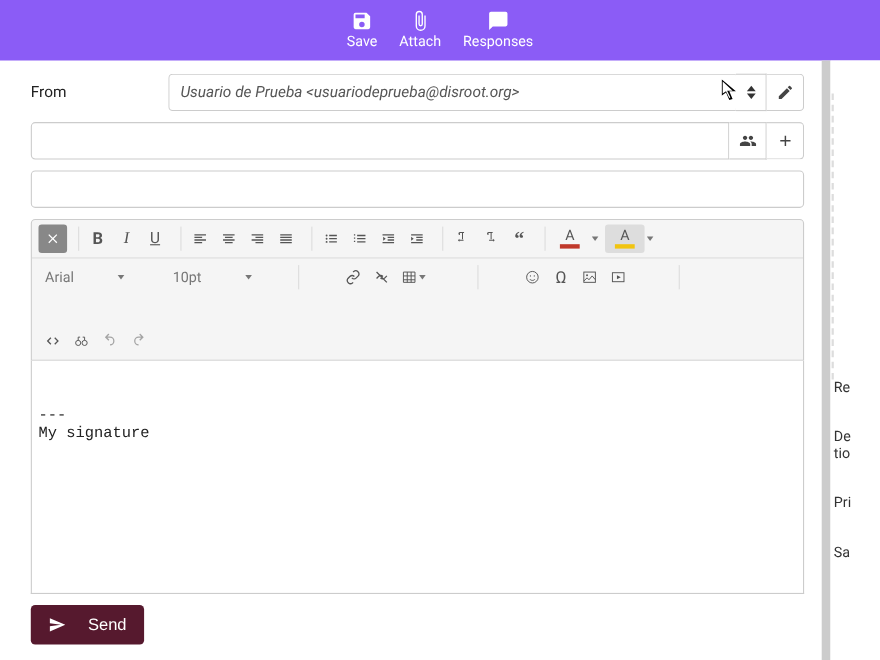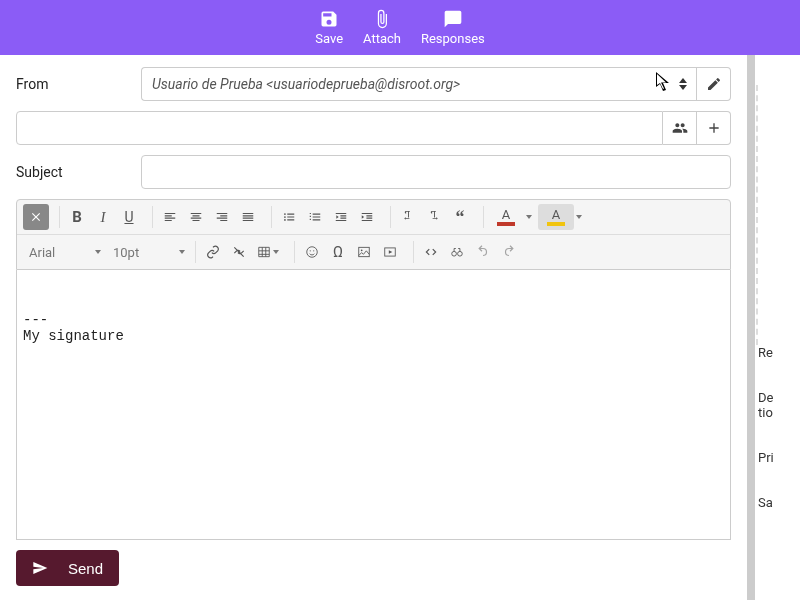--- a/index.html
+++ b/index.html
@@ -3,21 +3,21 @@
 <meta charset="utf-8">
 <style>
   * { box-sizing: border-box; margin: 0; padding: 0; }
   body { font-family: -apple-system, BlinkMacSystemFont, "Segoe UI", Roboto, sans-serif; font-size: 14px; background: #fff; width: 800px; height: 600px; overflow: hidden; position: relative; }
 
   .topbar { background: #8b5cf6; height: 55px; display: flex; align-items: center; justify-content: center; gap: 20px; }
   .topbar-item { display: flex; flex-direction: column; align-items: center; color: #fff; font-size: 13px; cursor: pointer; gap: 2px; }
   .topbar-item svg { width: 20px; height: 20px; fill: #fff; }
 
   .main { display: flex; height: 545px; }
-  .compose { flex: 1; padding: 12px 16px 0 16px; display: flex; flex-direction: column; overflow: hidden; }
+  .compose { flex: 1; padding: 12px 16px 0 28px; display: flex; flex-direction: column; overflow: hidden; }
   .scrollbar-gutter { width: 8px; background: #ccc; }
   .rightpanel { width: 45px; background: #fff; padding-top: 30px; border-left: 1px solid transparent; }
   .rightpanel-inner { border-left: 2px dashed #ddd; height: 260px; }
   .rightpanel .rl { font-size: 13px; color: #333; padding: 0 0 30px 2px; white-space: nowrap; overflow: hidden; }
 
   .field-row { display: flex; align-items: center; margin-bottom: 10px; }
   .field-label { width: 125px; font-size: 14px; color: #222; }
   .field-control { flex: 1; display: flex; }
   .field-input { flex: 1; border: 1px solid #ccc; border-radius: 4px; height: 34px; padding: 4px 10px; font-size: 14px; background: #fff; color: #333; }
   .fromval { color: #555; }
@@ -25,21 +25,21 @@
   .addon-btn { border: 1px solid #ccc; border-left: none; height: 34px; width: 34px; display: flex; align-items: center; justify-content: center; background: #fff; cursor: pointer; }
   .addon-btn:last-child { border-top-right-radius: 4px; border-bottom-right-radius: 4px; }
   .addon-btn svg { width: 16px; height: 16px; fill: #444; }
   .select-chevrons { display: flex; flex-direction: column; align-items: center; justify-content: center; border: 1px solid #ccc; border-left: none; height: 34px; width: 28px; background: #fff; }
   .chev { width: 0; height: 0; border-left: 4px solid transparent; border-right: 4px solid transparent; }
   .chev.up { border-bottom: 5px solid #333; margin-bottom: 2px; }
   .chev.down { border-top: 5px solid #333; }
 
   .editor-toolbar { border: 1px solid #ccc; border-top-left-radius: 4px; border-top-right-radius: 4px; background: #f5f5f5; }
   .tbrow { display: flex; align-items: center; flex-wrap: wrap; padding: 4px 6px; border-bottom: 1px solid #ddd; }
-  .tbrow:last-child { border-bottom: none; }
+  .tbrow:last-child { border-bottom: none; gap: 32px; }
   .tgroup { display: flex; align-items: center; margin-right: 6px; }
   .tsep { width: 1px; height: 22px; background: #ddd; margin: 0 4px; }
   .tbtn { width: 26px; height: 26px; display: flex; align-items: center; justify-content: center; cursor: pointer; border-radius: 3px; color: #555; }
   .tbtn svg { width: 14px; height: 14px; fill: #555; }
   .tbtn.bold-x { background: #888; color: #fff; }
   .tbtn.bold-x svg { fill: #fff; }
   .dropdown-chev { display:inline-block; width: 0; height: 0; border-left: 3px solid transparent; border-right: 3px solid transparent; border-top: 4px solid #777; margin-left: 2px; }
   .tsel { display: flex; align-items: center; justify-content: space-between; height: 26px; padding: 0 6px; color: #777; font-size: 13px; cursor: pointer; border-radius: 3px; min-width: 78px; }
   .color-swatch { display:inline-block; width: 18px; height: 4px; }
   .swatch-red { background: #c0392b; }
@@ -109,21 +109,20 @@
           <div class="addon-btn">
             <svg viewBox="0 0 24 24">
                 <path d="M19 13h-6v6h-2v-6H5v-2h6V5h2v6h6v2z"></path>
               </svg>
           </div>
         </div>
       </div>
     </div>
 
     <div class="field-row">
-      <div class="field-label">Subject</div>
       <div class="field-control">
         <input class="field-input" value="" style="">
       </div>
     </div>
 
     <div class="editor-toolbar">
       <div class="tbrow">
         <div class="tgroup">
           <div class="tbtn bold-x">
               <svg viewBox="0 0 24 24">

